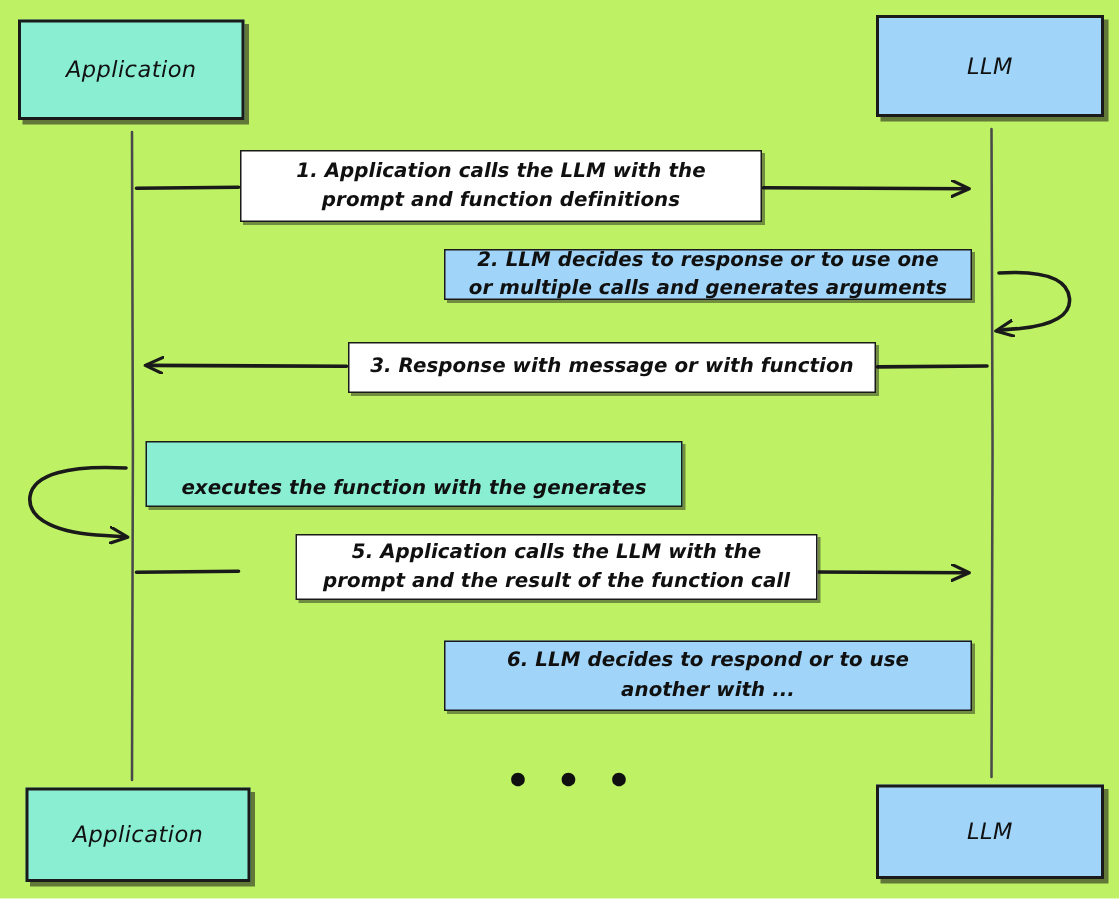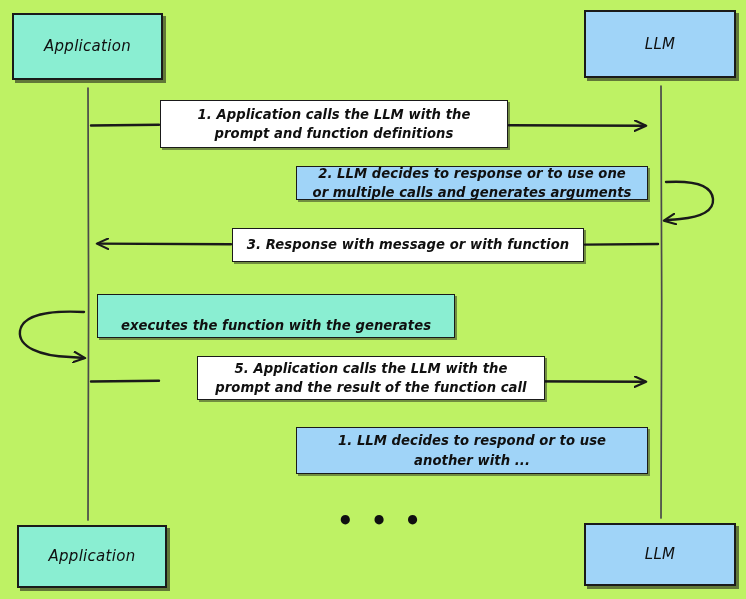--- a/index.html
+++ b/index.html
@@ -170,21 +170,21 @@
 
   <div class="msgbox white" style="left:160px; top:356px; width:348px; height:44px;margin-left:37px;">
     <span class="mtext">
       <span>5. Application calls the LLM with the</span><br>
       <span>prompt and the result of the function call</span>
     </span>
   </div>
 
   <div class="msgbox blue" style="left:296px; top:427px; width:352px; height:47px;">
     <span class="mtext">
-      <span>1. LLM decides to respond or to use</span><br>
+      <span>6. LLM decides to respond or to use</span><br>
       <span>another with ...</span>
     </span>
   </div>
 
   <div class="ellipsis" style="left:337px; top:508px;">• • •</div>
 
   <div class="participant" style="left:17px; top:525px; width:150px; height:63px; background:#8aeed2;">
     <span class="plabel">Application</span>
   </div>
 

